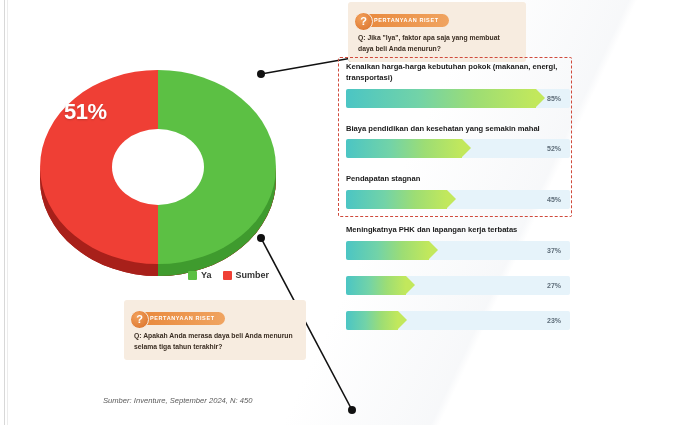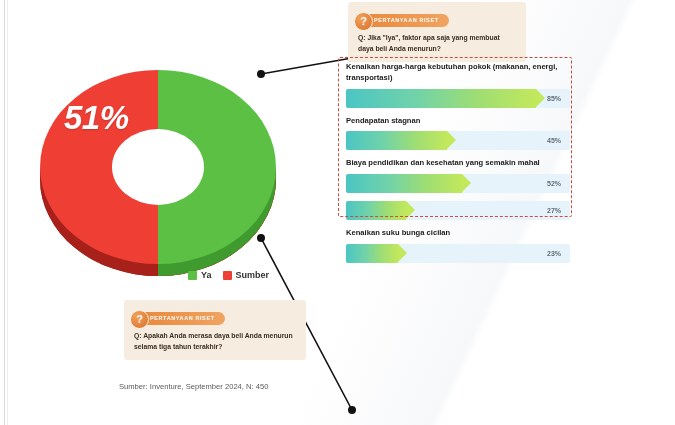--- a/index.html
+++ b/index.html
@@ -16,22 +16,22 @@
       linear-gradient(115deg, rgba(245,246,248,0) 0%, rgba(245,246,248,0) 55%, rgba(240,242,245,.55) 72%, rgba(255,255,255,0) 73%),
       #ffffff;
   }
   .edge-line{position:absolute;left:4px;top:0;width:1px;height:425px;background:#d8d8d8;}
   .edge-line2{position:absolute;left:7px;top:0;width:1px;height:425px;background:#ececec;}
 
   
   .donut-wrap{position:absolute;left:28px;top:52px;width:260px;height:232px;}
   .donut-svg{position:absolute;left:0;top:0;}
   .slice-label{
-    position:absolute;color:#ffffff;font-weight:bold;font-style:italic;
-    font-size:33px;letter-spacing:-.5px;
+    position:absolute;color:#ffffff;font-weight:bold;
+    font-size:22px;letter-spacing:-.5px;
     text-shadow:0 1px 2px rgba(0,0,0,.18);
   }
   .lbl-tidak{left:36px;top:47px;}
   .lbl-ya{left:145px;top:120px;}
 
   
   .legend{position:absolute;left:188px;top:270px;display:flex;align-items:center;gap:11px;}
   .legend-item{display:flex;align-items:center;gap:4px;}
   .legend-swatch{width:9px;height:9px;border-radius:1px;display:inline-block;}
   .legend-text{font-size:9px;color:#333;font-weight:bold;}
@@ -58,21 +58,21 @@
     background:radial-gradient(circle at 35% 30%,#f2a05a,#d9702a);
     color:#fff;font-size:11px;font-weight:bold;
     display:flex;align-items:center;justify-content:center;
     border:1.5px solid #f7ece0;
   }
   .qbadge-text{font-size:5.5px;font-weight:bold;color:#fff;letter-spacing:.6px;}
   .qtext{font-size:6.8px;color:#3a2d22;line-height:1.65;font-weight:bold;}
 
   
   .bars{position:absolute;left:346px;top:62px;width:224px;}
-  .bar-item{margin-bottom:8px;}
+  .bar-item{margin-bottom:16px;}
   .bar-label{
     font-size:7.6px;font-weight:bold;color:#1b1b1b;
     line-height:1.42;margin-bottom:5px;
   }
   .bar-track{
     position:relative;height:19px;background:#e6f3fa;border-radius:2px;
     display:flex;align-items:center;justify-content:flex-end;
   }
   .bar-fill{
     position:absolute;left:0;top:0;height:19px;
@@ -94,22 +94,22 @@
   .dash-box{
     position:absolute;left:338px;top:57px;width:232px;height:158px;
     border:1.3px dashed #d04a3c;border-radius:2px;pointer-events:none;
   }
 
   
   .leaders{position:absolute;left:0;top:0;width:675px;height:425px;}
 
   
   .source{
-    position:absolute;left:103px;top:382px;
-    font-size:7.6px;color:#5b5b5b;margin-left:16px;
+    position:absolute;left:103px;top:396px;
+    font-size:7.6px;font-style:italic;color:#5b5b5b;
   }
 </style>
 </head>
 <body>
 
 <div class="page">
 
   <div class="edge-line"></div>
   <div class="edge-line2"></div>
 
@@ -175,46 +175,52 @@
 
     <div class="bar-item">
       <div class="bar-label">Kenaikan harga-harga kebutuhan pokok (makanan, energi, transportasi)</div>
       <div class="bar-track">
         <div class="bar-fill" style="width:85%;"></div>
         <span class="bar-value">85%</span>
       </div>
     </div>
 
     <div class="bar-item">
+      <div class="bar-label">Biaya pendidikan dan kesehatan yang semakin mahal</div>
+      <div class="bar-track">
+        <div class="bar-fill" style="width:52%;"></div>
+        <span class="bar-value">52%</span>
+      </div>
+    </div>
+
+    <div class="bar-item">
       <div class="bar-label">Pendapatan stagnan</div>
       <div class="bar-track">
         <div class="bar-fill" style="width:45%;"></div>
         <span class="bar-value">45%</span>
       </div>
     </div>
 
     <div class="bar-item">
-      <div class="bar-label">Biaya pendidikan dan kesehatan yang semakin mahal</div>
-      <div class="bar-track">
-        <div class="bar-fill" style="width:52%;"></div>
-        <span class="bar-value">52%</span>
-      </div>
-    </div>
-
+      <div class="bar-label">Meningkatnya PHK dan lapangan kerja terbatas</div>
+      <div class="bar-track">
+        <div class="bar-fill" style="width:37%;"></div>
+        <span class="bar-value">37%</span>
+      </div>
+    </div>
 
 
     <div class="bar-item">
       <div class="bar-track">
         <div class="bar-fill" style="width:27%;"></div>
         <span class="bar-value">27%</span>
       </div>
     </div>
 
     <div class="bar-item">
-      <div class="bar-label">Kenaikan suku bunga cicilan</div>
       <div class="bar-track">
         <div class="bar-fill" style="width:23%;"></div>
         <span class="bar-value">23%</span>
       </div>
     </div>
 
   </div>
 
   <div class="dash-box"></div>
 

